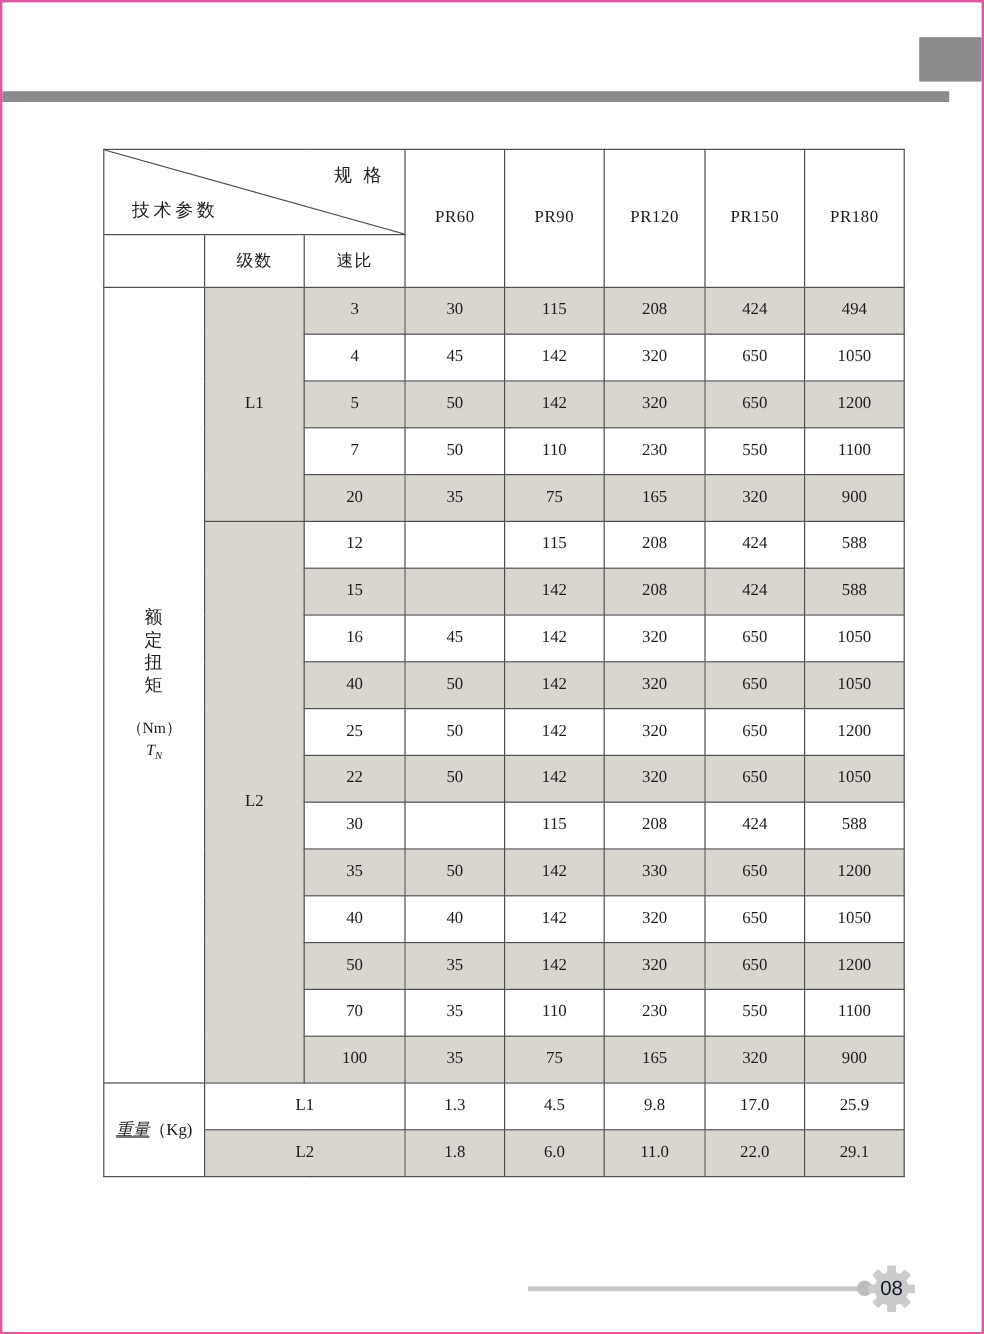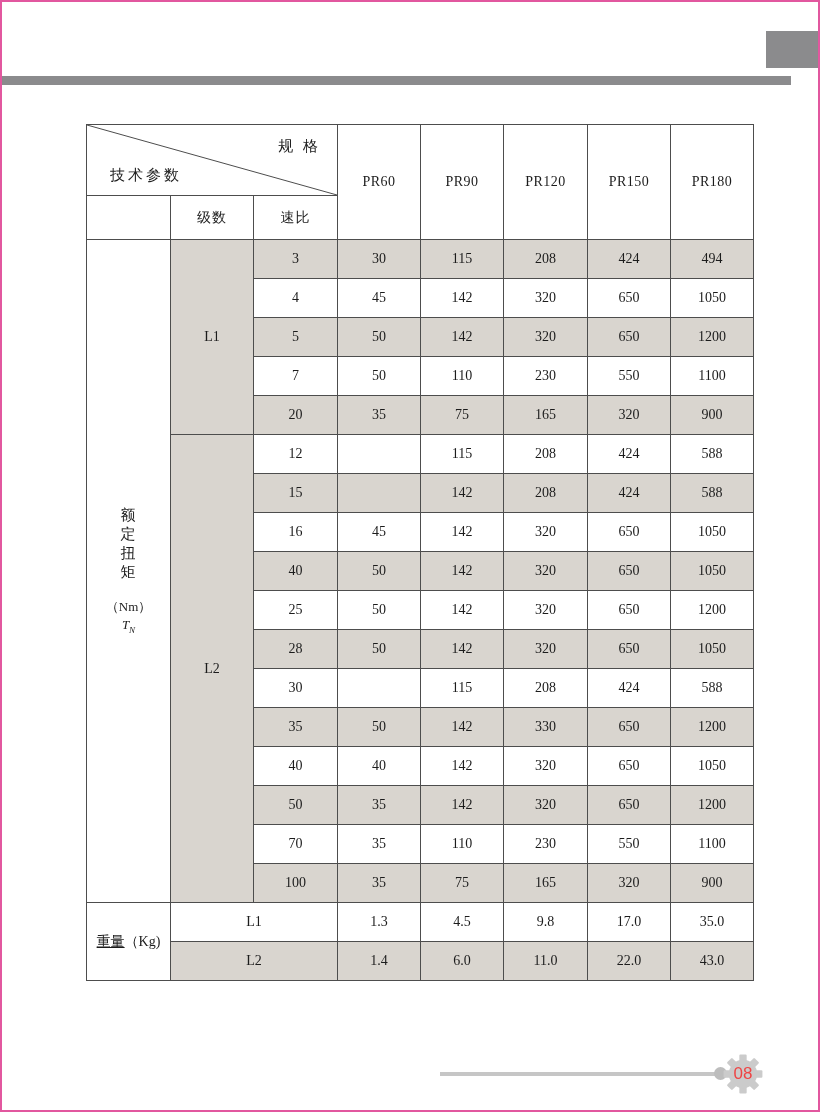--- a/index.html
+++ b/index.html
@@ -34,28 +34,28 @@
   .subhead{font-size:15px;letter-spacing:1px;}
   .spec-col{font-size:14px;letter-spacing:0.5px;}
 
   .torque-label{line-height:1.25;}
   .torque-chars{display:block;white-space:pre-line;font-size:15px;letter-spacing:1px;}
   .torque-unit{display:block;font-size:13px;margin-top:18px;}
   .torque-sym{display:block;font-size:13px;font-style:italic;margin-top:1px;}
   .torque-sym sub{font-size:9px;font-style:italic;}
 
   .weight-label-cell{font-size:14px;}
-  .weight-word{text-decoration:underline;}
+  .weight-word{text-decoration:underline;font-style:italic;}
 
   .footer-line{position:absolute;left:440px;top:1072px;width:280px;height:4px;background:#c6c6c6;}
   .footer-dot{position:absolute;left:714px;top:1067px;width:13px;height:13px;border-radius:50%;background:#bdbdbd;}
   .footer-gear{position:absolute;left:722px;top:1053px;width:42px;height:42px;}
   .page-num{
     position:absolute;left:722px;top:1053px;width:42px;height:42px;
-    line-height:42px;text-align:center;font-size:17px;color:#ef4444;
+    line-height:42px;text-align:center;font-size:17px;color:#0f172a;
     font-family:"Liberation Sans","DejaVu Sans",sans-serif;
   }
 </style>
 </head>
 <body>
 
 <div class="page-border"></div>
 <div class="top-bar"></div>
 <div class="top-rect"></div>
 
@@ -177,21 +177,21 @@
   </tr>
   <tr class="data-row">
     <td>25</td>
     <td>50</td>
     <td>142</td>
     <td>320</td>
     <td>650</td>
     <td>1200</td>
   </tr>
   <tr class="data-row">
-    <td class="shaded">28</td>
+    <td class="shaded">22</td>
     <td class="shaded">50</td>
     <td class="shaded">142</td>
     <td class="shaded">320</td>
     <td class="shaded">650</td>
     <td class="shaded">1050</td>
   </tr>
   <tr class="data-row">
     <td>30</td>
     <td></td>
     <td>115</td>
@@ -242,29 +242,29 @@
 
   <tr class="data-row">
     <td class="weight-label-cell" rowspan="2">
       <span class="weight-word">重量</span><span>（Kg)</span>
     </td>
     <td colspan="2">L1</td>
     <td>1.3</td>
     <td>4.5</td>
     <td>9.8</td>
     <td>17.0</td>
-    <td>35.0</td>
+    <td>25.9</td>
   </tr>
   <tr class="data-row">
     <td class="shaded" colspan="2">L2</td>
-    <td class="shaded">1.4</td>
+    <td class="shaded">1.8</td>
     <td class="shaded">6.0</td>
     <td class="shaded">11.0</td>
     <td class="shaded">22.0</td>
-    <td class="shaded">43.0</td>
+    <td class="shaded">29.1</td>
   </tr>
 </tbody>
   </table>
 
 <div class="footer-line"></div>
 <div class="footer-dot"></div>
 <svg class="footer-gear" viewBox="0 0 40 40">
   <g fill="#cbcbcb">
     <rect x="16.5" y="1.5" width="7" height="8" rx="1" transform="rotate(0 20 20)"></rect>
     <rect x="16.5" y="1.5" width="7" height="8" rx="1" transform="rotate(45 20 20)"></rect>

